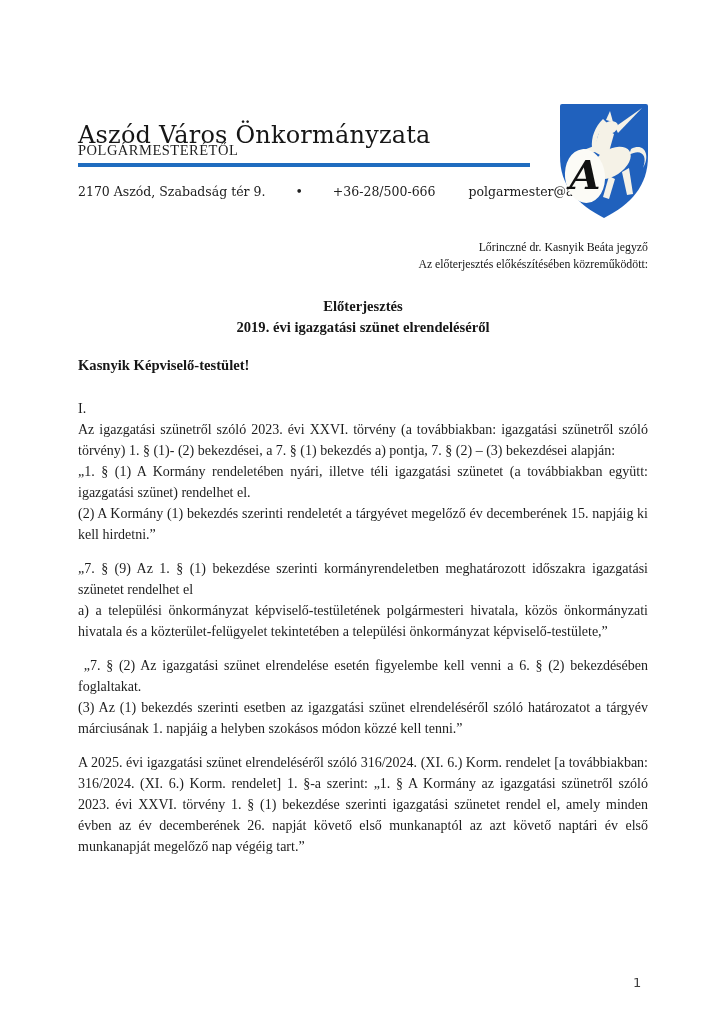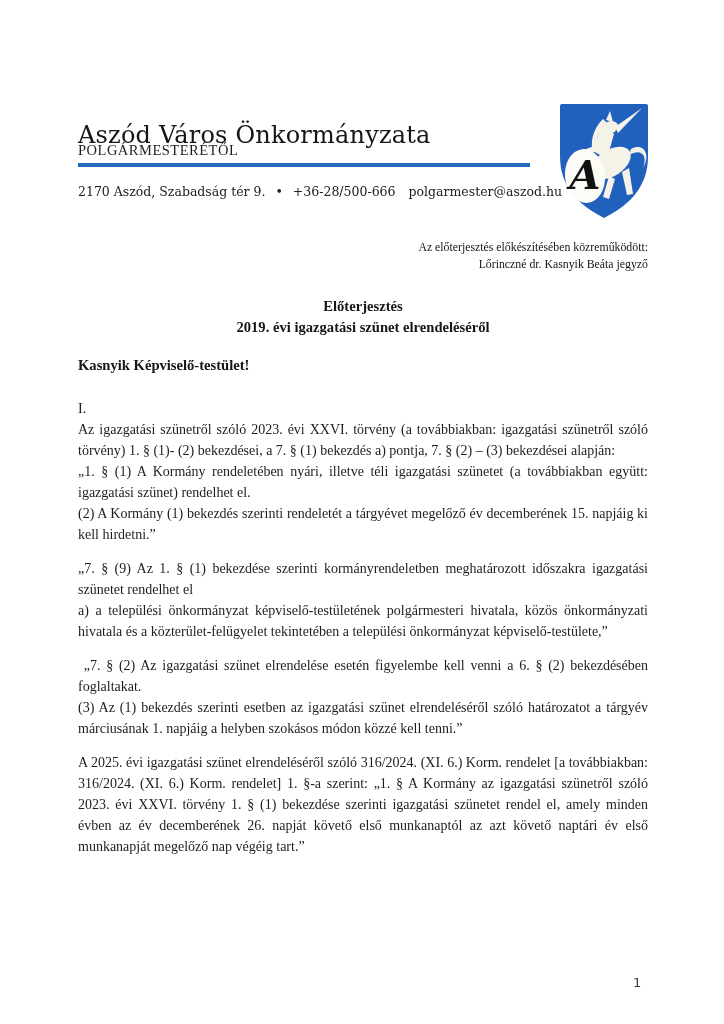--- a/index.html
+++ b/index.html
@@ -27,21 +27,21 @@
   }
   .rule {
     position: absolute; left: 78px; top: 163px;
     width: 452px; height: 4px;
     background: var(--accent, #1f6cbf);
   }
   .address-line {
     position: absolute; left: 78px; top: 184px;
     font-family: "DejaVu Serif", serif;
     font-size: 12.5px; color: #202020;
-    display: flex; align-items: baseline; gap: 10px;
+    display: flex; align-items: baseline; gap: 30px;
     white-space: nowrap;
   }
   .address-line .email { margin-left: 3px; }
 
   .crest { position: absolute; left: 551px; top: 101px; width: 106px; height: 121px; }
 
   .contrib {
     position: absolute; right: 76px; top: 239px;
     text-align: right; font-size: 11.8px; line-height: 16.5px; color: #151515;
     white-space: nowrap;
@@ -101,22 +101,22 @@
       <polygon points="41,55 26,66 29,70 45,60"></polygon>
       <polygon points="58,75 52,96 58,98 64,78"></polygon>
       <polygon points="71,71 76,94 82,93 78,67"></polygon>
       <path d="M80,48 C93,41 100,54 92,67 C97,54 90,47 78,54 Z"></path>
     </g>
     <ellipse cx="34" cy="75" rx="20" ry="27" transform="rotate(-6 34 75)" fill="#fcfbf6"></ellipse>
     <text x="34" y="88" font-size="40" font-style="italic" font-weight="bold" font-family="DejaVu Serif, serif" fill="#111111" text-anchor="middle">A</text>
   </svg>
 
   <div class="contrib">
+    <div>Lőrinczné dr. Kasnyik Beáta jegyző</div>
     <div>Az előterjesztés előkészítésében közreműködött:</div>
-    <div>Lőrinczné dr. Kasnyik Beáta jegyző</div>
   </div>
 
   <div class="doc-title">
     <div>Előterjesztés</div>
     <div>2019. évi igazgatási szünet elrendeléséről</div>
   </div>
 
   <div class="salutation">Kasnyik Képviselő-testület!</div>
 
   <div class="body-text">

